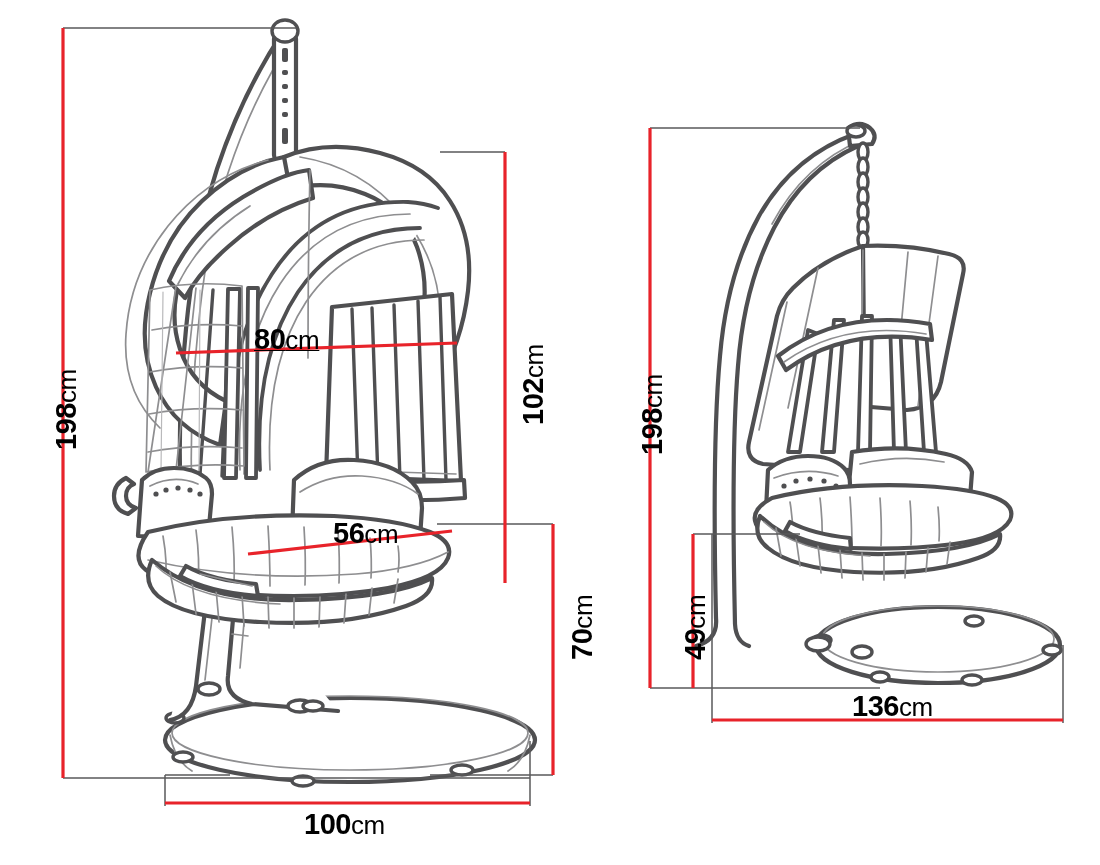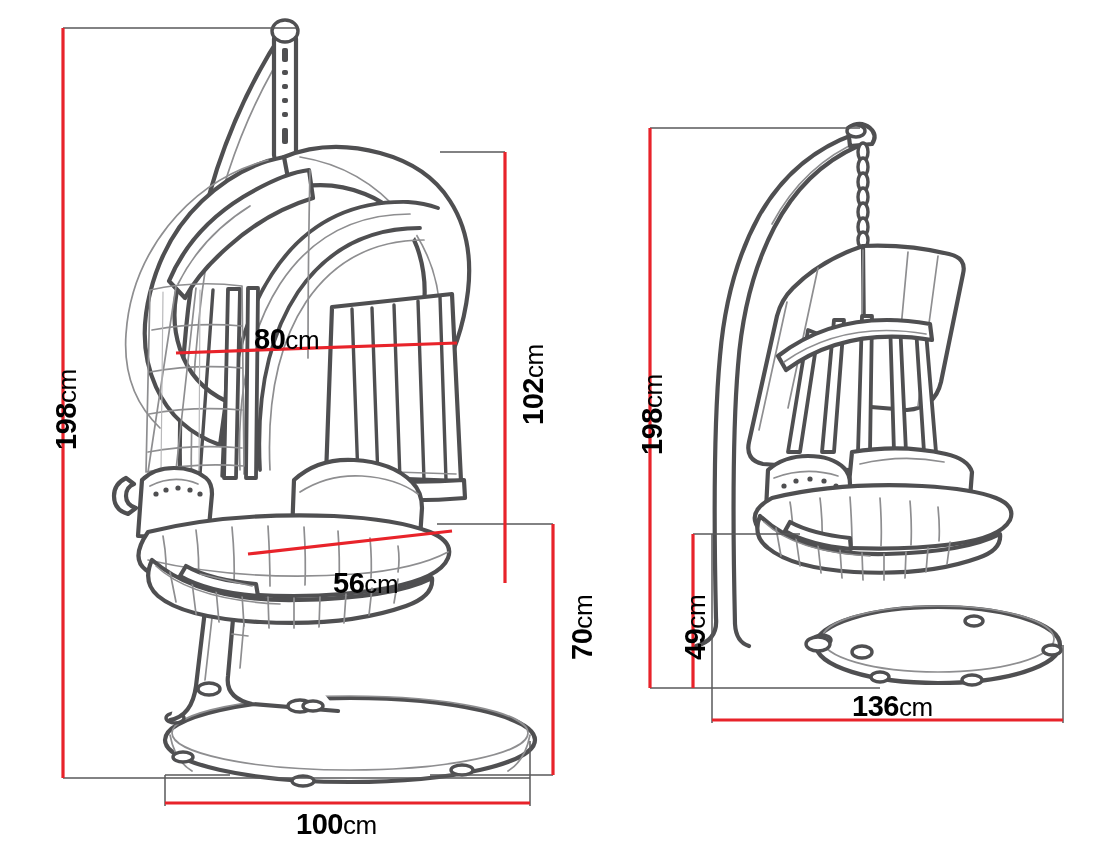--- a/index.html
+++ b/index.html
@@ -376,37 +376,37 @@
 
     <line class="red" x1="650" y1="128" x2="650" y2="688"></line>
     <line class="red" x1="693" y1="534" x2="693" y2="688"></line>
     <line class="red" x1="712" y1="720" x2="1063" y2="720"></line>
   </svg>
 
   <div class="dim-label rot-up" style="left:52px; top:450px;">
     <span class="num">198</span><span class="unit">cm</span>
   </div>
 
-  <div class="dim-label" style="left:254px; top:325px;">
+  <div class="dim-label" style="left:254px; top:325px;text-decoration:underline;">
     <span class="num">80</span><span class="unit">cm</span>
   </div>
 
   <div class="dim-label rot-up" style="left:519px; top:425px;">
     <span class="num">102</span><span class="unit">cm</span>
   </div>
 
-  <div class="dim-label" style="left:333px; top:569px;">
+  <div class="dim-label" style="left:333px; top:519px;">
     <span class="num">56</span><span class="unit">cm</span>
   </div>
 
   <div class="dim-label rot-up" style="left:568px; top:660px;">
     <span class="num">70</span><span class="unit">cm</span>
   </div>
 
-  <div class="dim-label" style="left:296px; top:810px;">
+  <div class="dim-label" style="left:304px; top:810px;">
     <span class="num">100</span><span class="unit">cm</span>
   </div>
 
   <div class="dim-label rot-up" style="left:638px; top:455px;">
     <span class="num">198</span><span class="unit">cm</span>
   </div>
 
   <div class="dim-label rot-up" style="left:681px; top:660px;">
     <span class="num">49</span><span class="unit">cm</span>
   </div>

